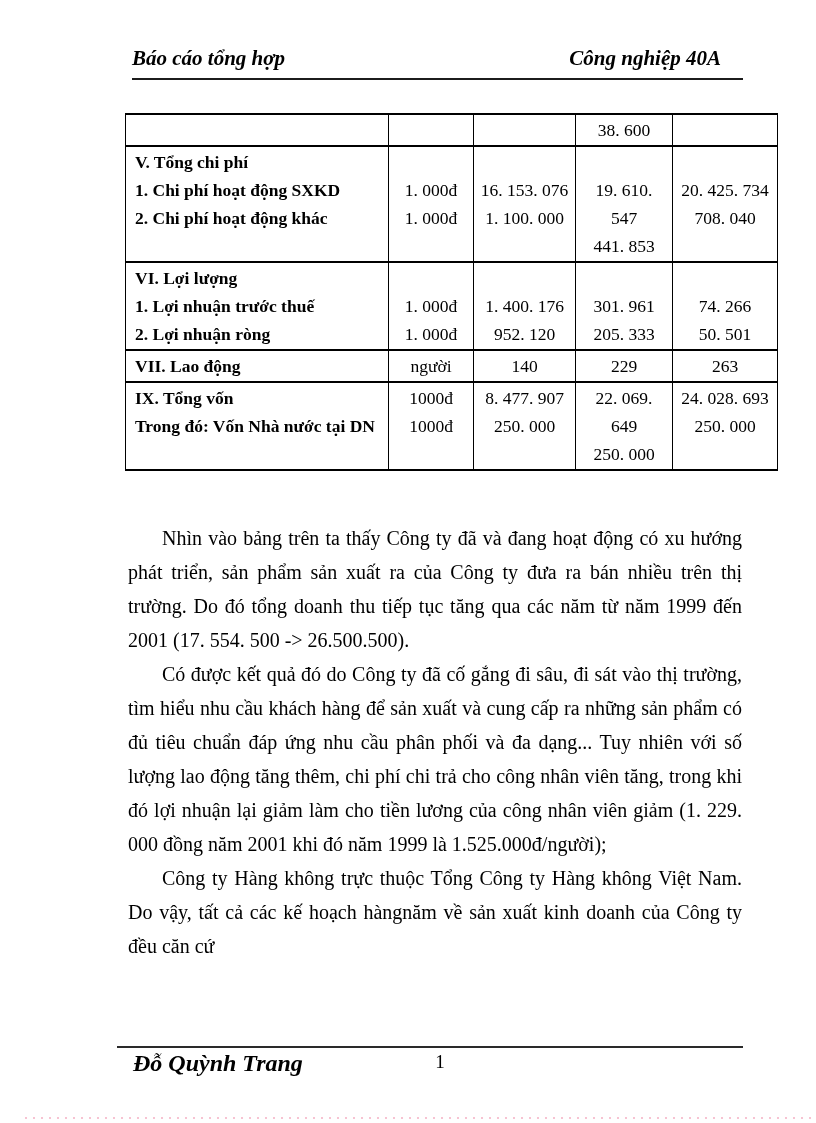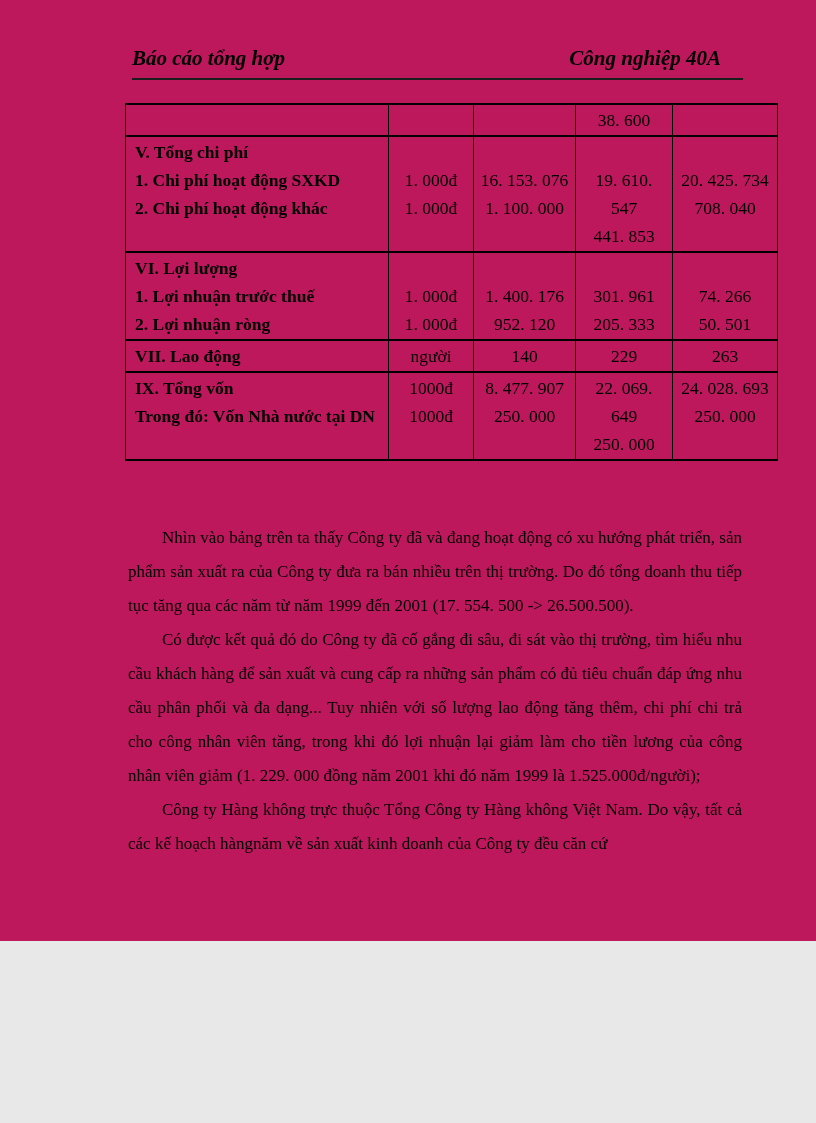--- a/index.html
+++ b/index.html
@@ -1,21 +1,21 @@
 <!DOCTYPE html>
 <html lang="vi"><head>
 <meta charset="utf-8">
 <style>
   * { margin: 0; padding: 0; box-sizing: border-box; }
   html, body { background: #e8e8e8; }
   .page {
     position: relative;
     width: 816px;
-    height: 941px;
-    background: #be185d;
+    height: 1123px;
+    background: #ffffff;
     margin: 0 auto;
     font-family: "Liberation Serif", "DejaVu Serif", serif;
     color: #000;
     overflow: hidden;
   }
 
   
   .page-header {
     position: absolute;
     left: 132px;
@@ -34,21 +34,21 @@
     left: 132px;
     top: 78px;
     width: 611px;
     border-top: 2px solid #1c1c1c;
   }
 
   
   .summary-table {
     position: absolute;
     left: 125px;
-    top: 103px;
+    top: 113px;
     border-collapse: collapse;
     table-layout: fixed;
     width: 652px;
     font-size: 17.5px;
   }
   .summary-table td {
     border: 1px solid #000;
     border-top: 2px solid #000;
     border-bottom: 2px solid #000;
     vertical-align: top;
@@ -57,21 +57,21 @@
   .summary-table td.label-cell { text-align: left; padding-left: 9px; font-weight: bold; }
   .summary-table td.value-cell { text-align: center; }
   .tline { height: 28px; line-height: 28px; white-space: nowrap; overflow: visible; }
 
   
   .body-text {
     position: absolute;
     left: 128px;
     top: 521px;
     width: 614px;
-    font-size: 17px;
+    font-size: 20px;
     line-height: 34px;
     text-align: justify;
   }
   .body-text p { text-indent: 34px; margin: 0; }
   .body-text p.section-heading { font-weight: bold; }
 
   
   .footer-rule {
     position: absolute;
     left: 117px;

